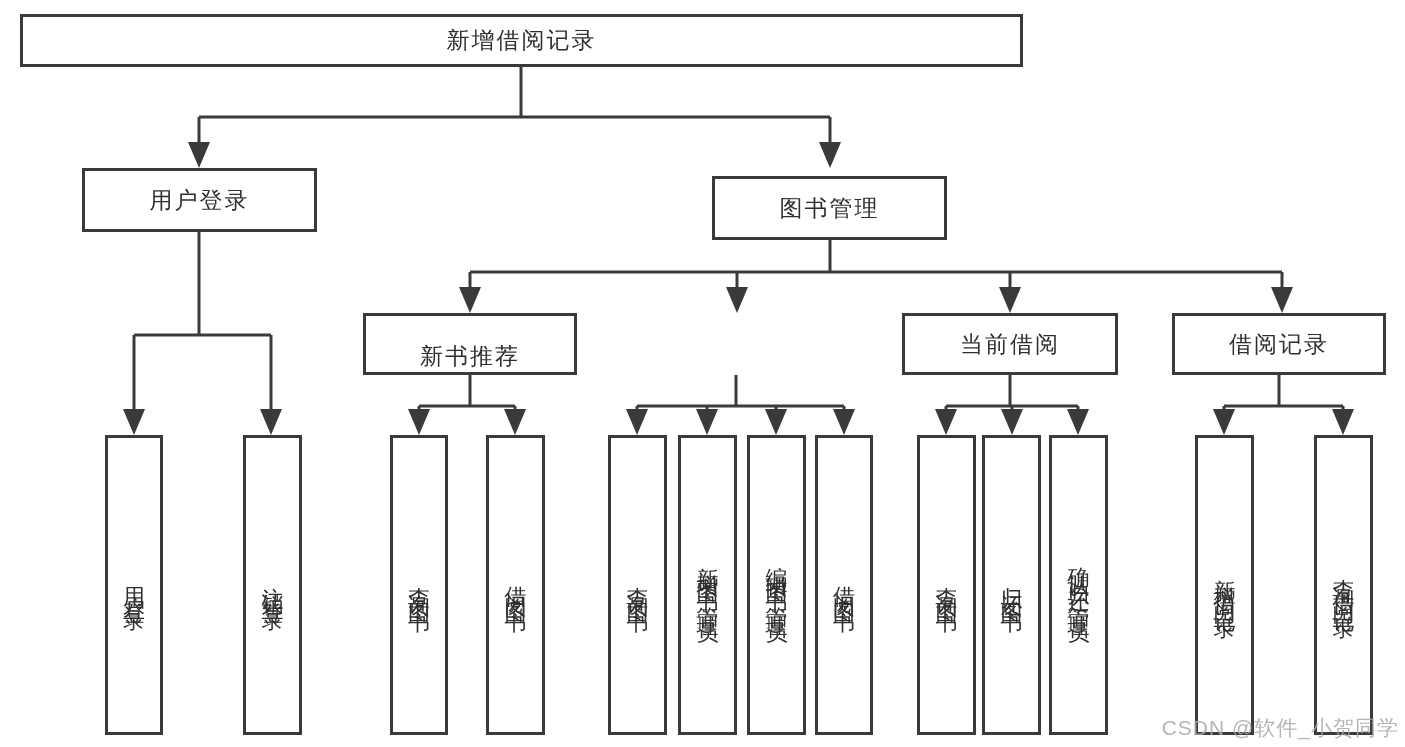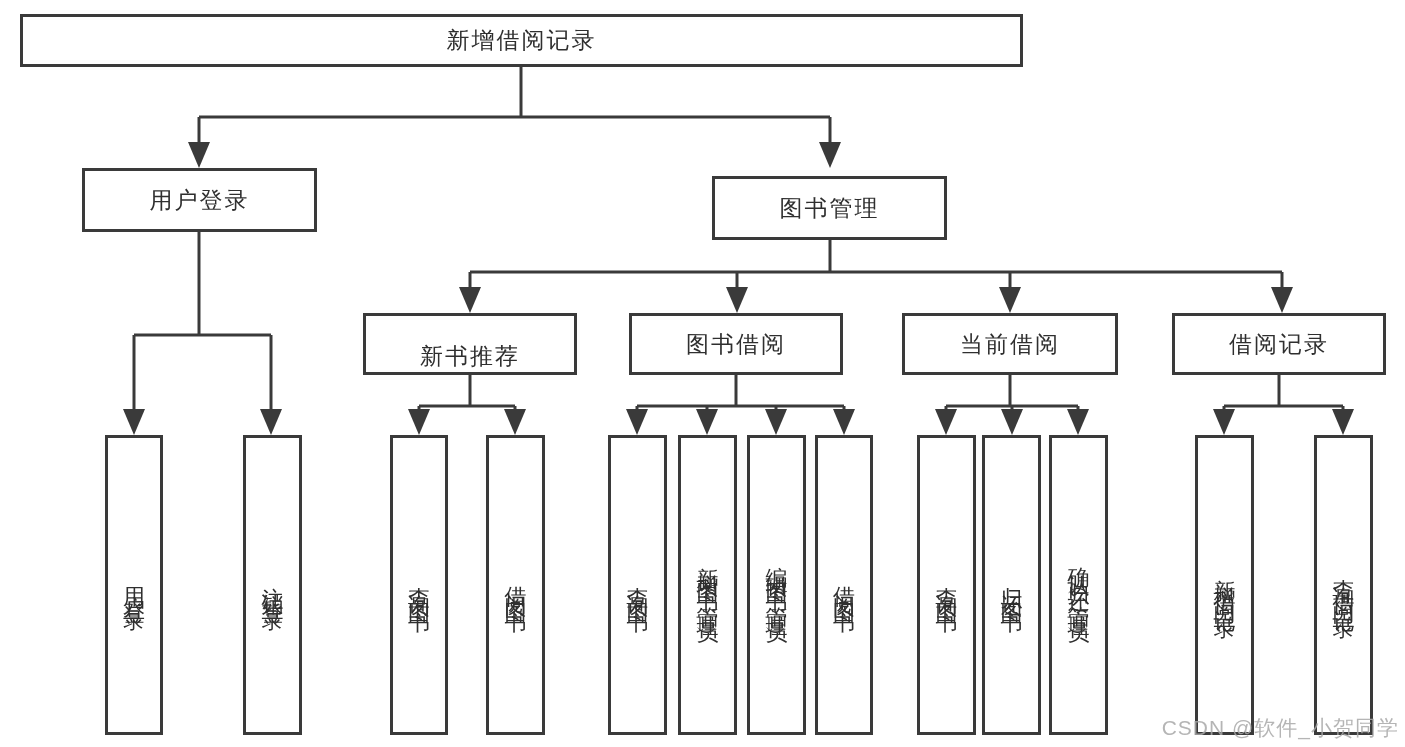--- a/index.html
+++ b/index.html
@@ -122,23 +122,20 @@
   <div class="hbox" style="left:82px;top:168px;width:235px;height:64px;">
     <span>用户登录</span>
   </div>
   <div class="hbox" style="left:712px;top:176px;width:235px;height:64px;">
     <span>图书管理</span>
   </div>
 
   <div class="hbox" style="left:363px;top:313px;width:214px;height:62px;align-items:flex-end;">
     <span>新书推荐</span>
   </div>
-  <div class="hbox" style="left:629px;top:313px;width:214px;height:62px;">
-    <span>图书借阅</span>
-  </div>
   <div class="hbox" style="left:902px;top:313px;width:216px;height:62px;">
     <span>当前借阅</span>
   </div>
   <div class="hbox" style="left:1172px;top:313px;width:214px;height:62px;">
     <span>借阅记录</span>
   </div>
 
   <div class="vbox" style="left:105px;width:58px;">
     <span>用户登录</span>
   </div>

